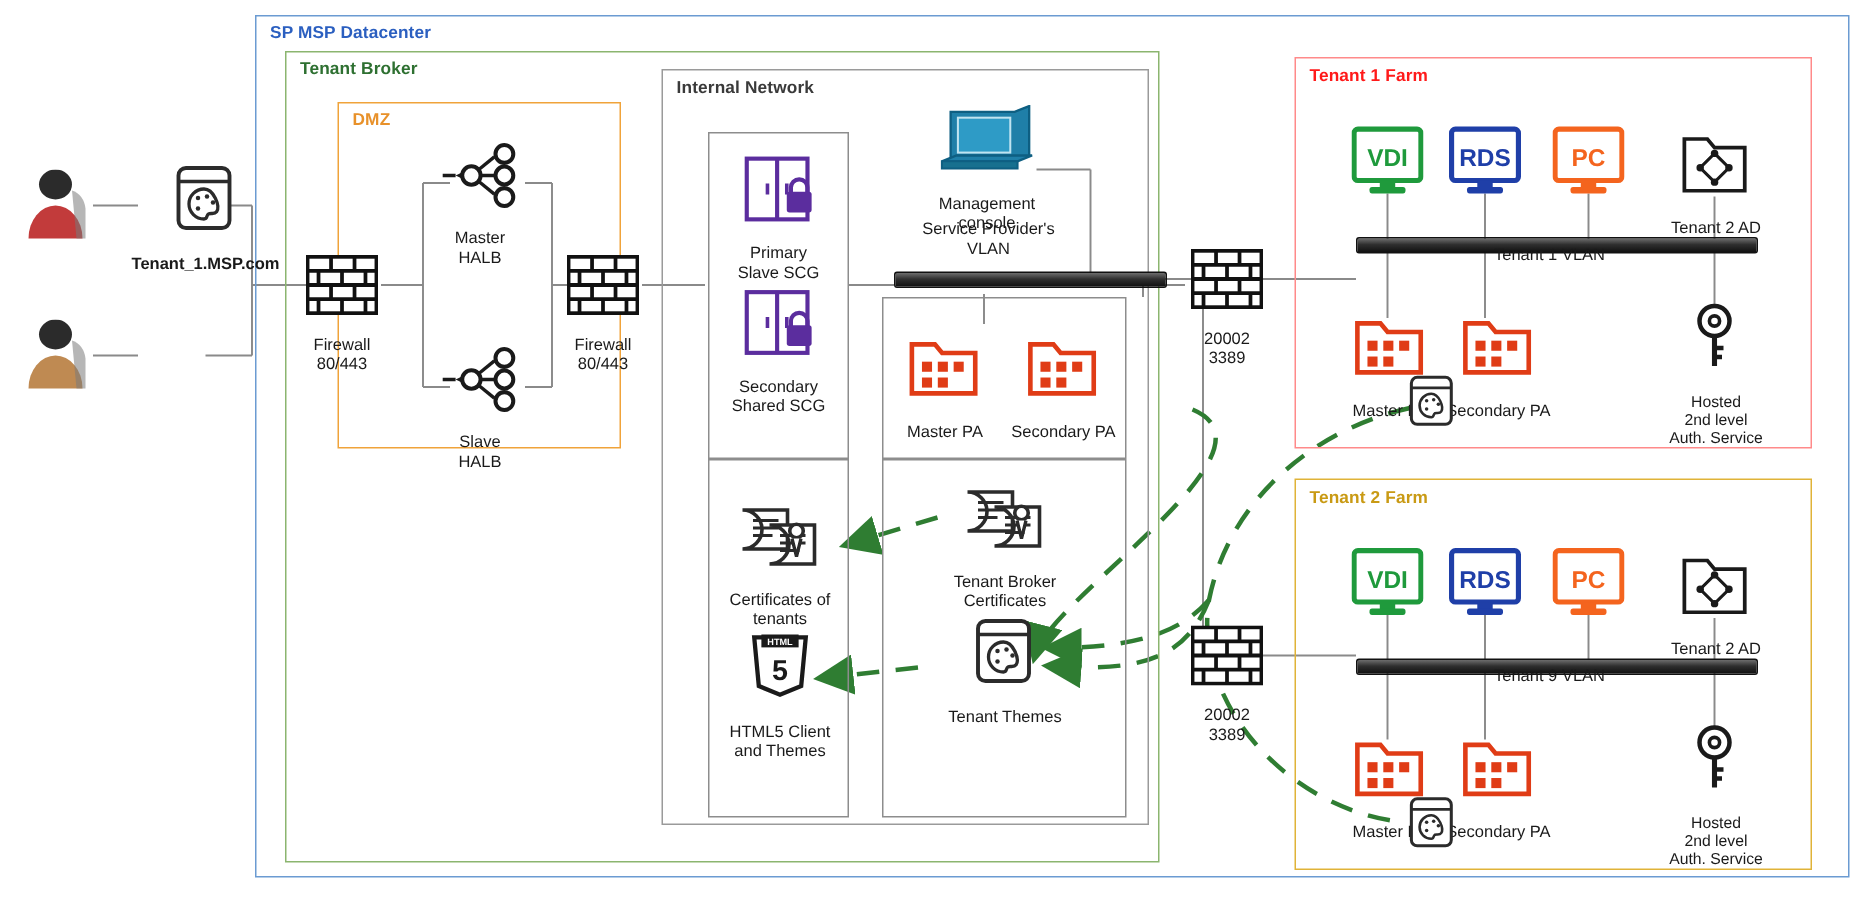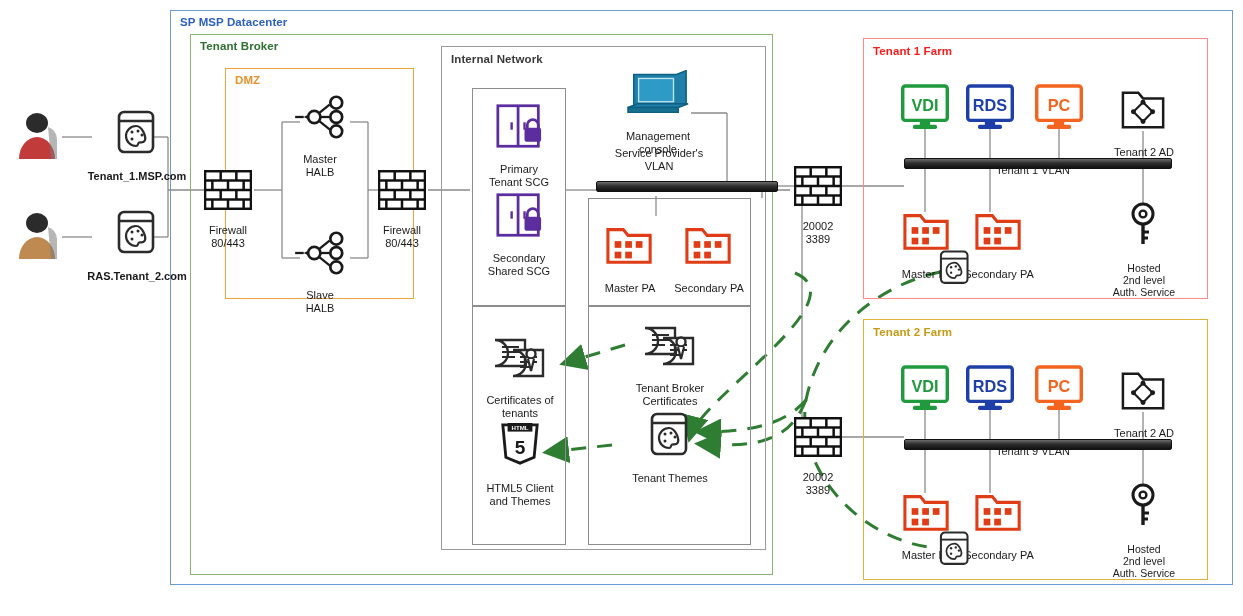--- a/index.html
+++ b/index.html
@@ -272,26 +272,20 @@
         <use href="#ico-user2"></use>
       </svg>
   </div>
 
   <div class="node" style="left:72px;top:110px;width:130px;">
     <svg width="40" height="46" viewBox="0 0 40 46">
         <use href="#ico-theme"></use>
       </svg>
     <div class="cap" style="font-weight:bold;">Tenant_1.MSP.com</div>
   </div>
-  <div class="node" style="left:72px;top:210px;width:130px;">
-    <svg width="40" height="46" viewBox="0 0 40 46">
-        <use href="#ico-theme"></use>
-      </svg>
-    <div class="cap" style="font-weight:bold;">RAS.Tenant_2.com</div>
-  </div>
 
   <div class="node" style="left:200px;top:170px;width:56px;">
     <svg width="48" height="40" viewBox="-1 -1 46 38">
         <use href="#ico-fw"></use>
       </svg>
     <div class="cap">Firewall</div>
     <div class="cap" style="margin-top:0">80/443</div>
   </div>
 
   <div class="node" style="left:374px;top:170px;width:56px;">
@@ -331,21 +325,21 @@
       </svg>
     <div class="cap">Slave
 HALB</div>
   </div>
 
   <div class="node" style="left:478px;top:103px;width:82px;">
     <svg width="46" height="46" viewBox="0 0 50 48">
         <use href="#ico-scg"></use>
       </svg>
     <div class="cap">Primary
-Tenant SCG</div>
+Slave SCG</div>
   </div>
   <div class="node" style="left:478px;top:192px;width:82px;">
     <svg width="46" height="46" viewBox="0 0 50 48">
         <use href="#ico-scg"></use>
       </svg>
     <div class="cap">Secondary
 Shared SCG</div>
   </div>
 
   <div class="node" style="left:476px;top:330px;width:88px;">

